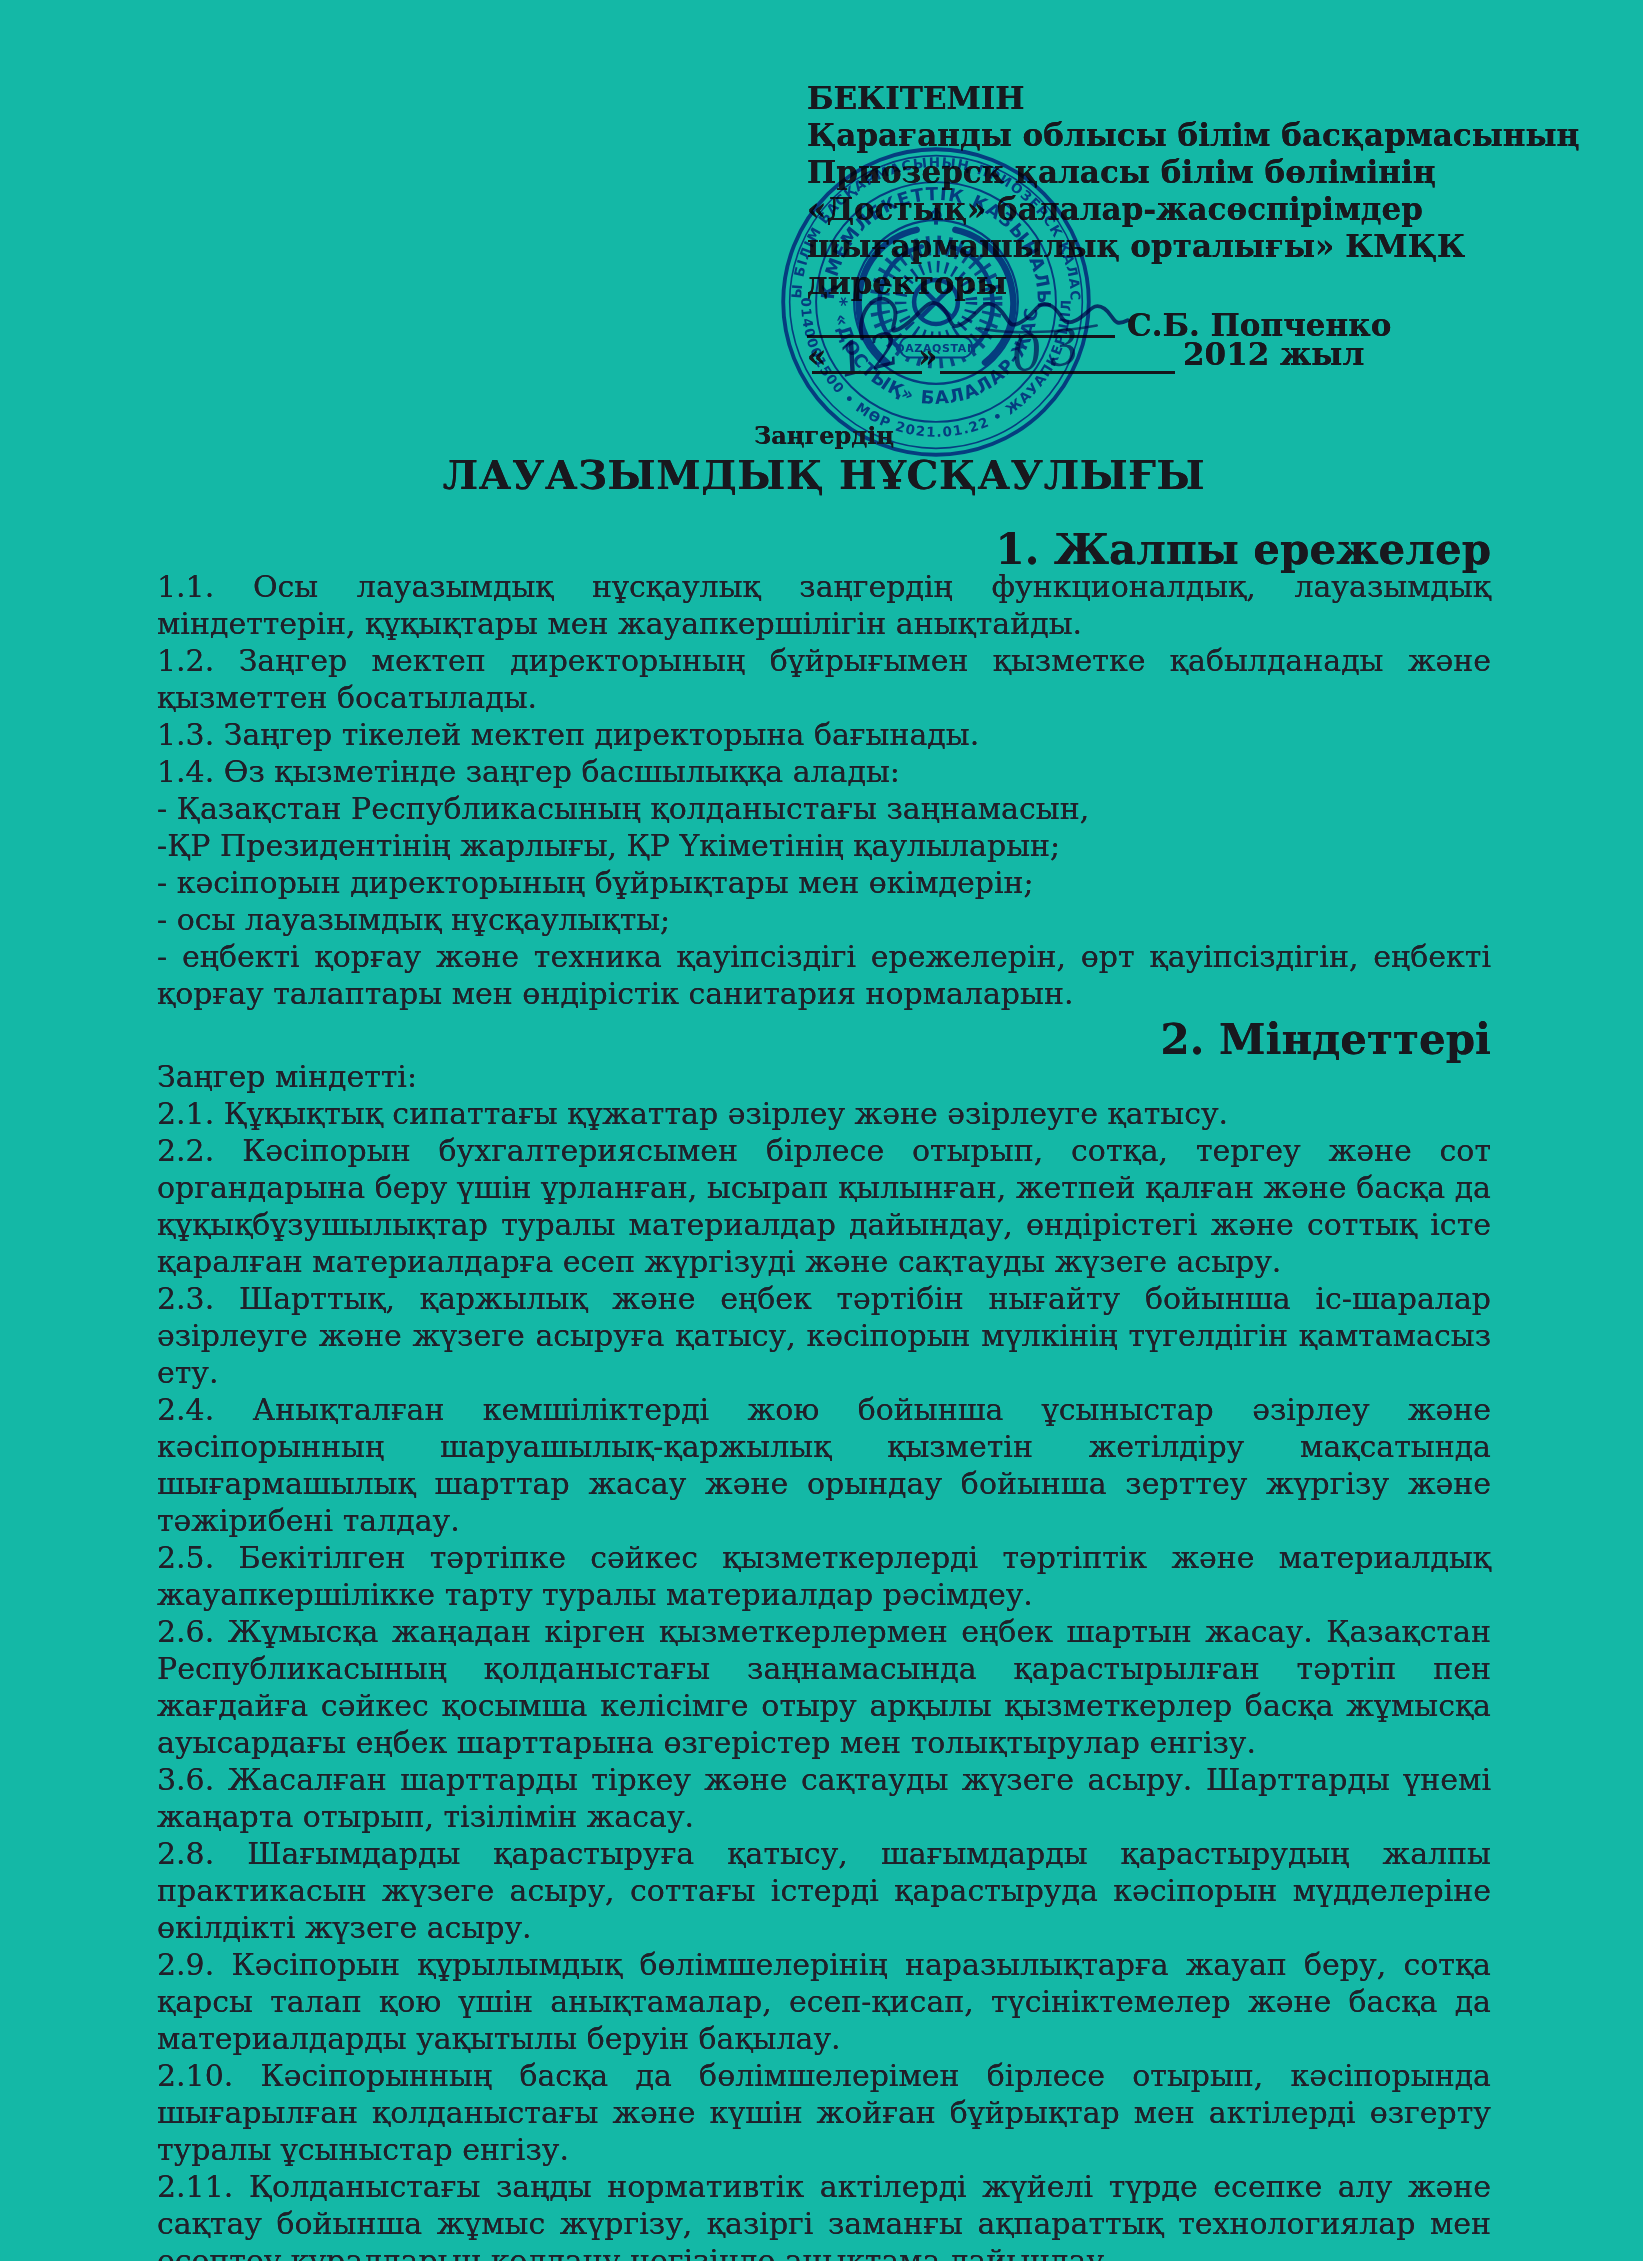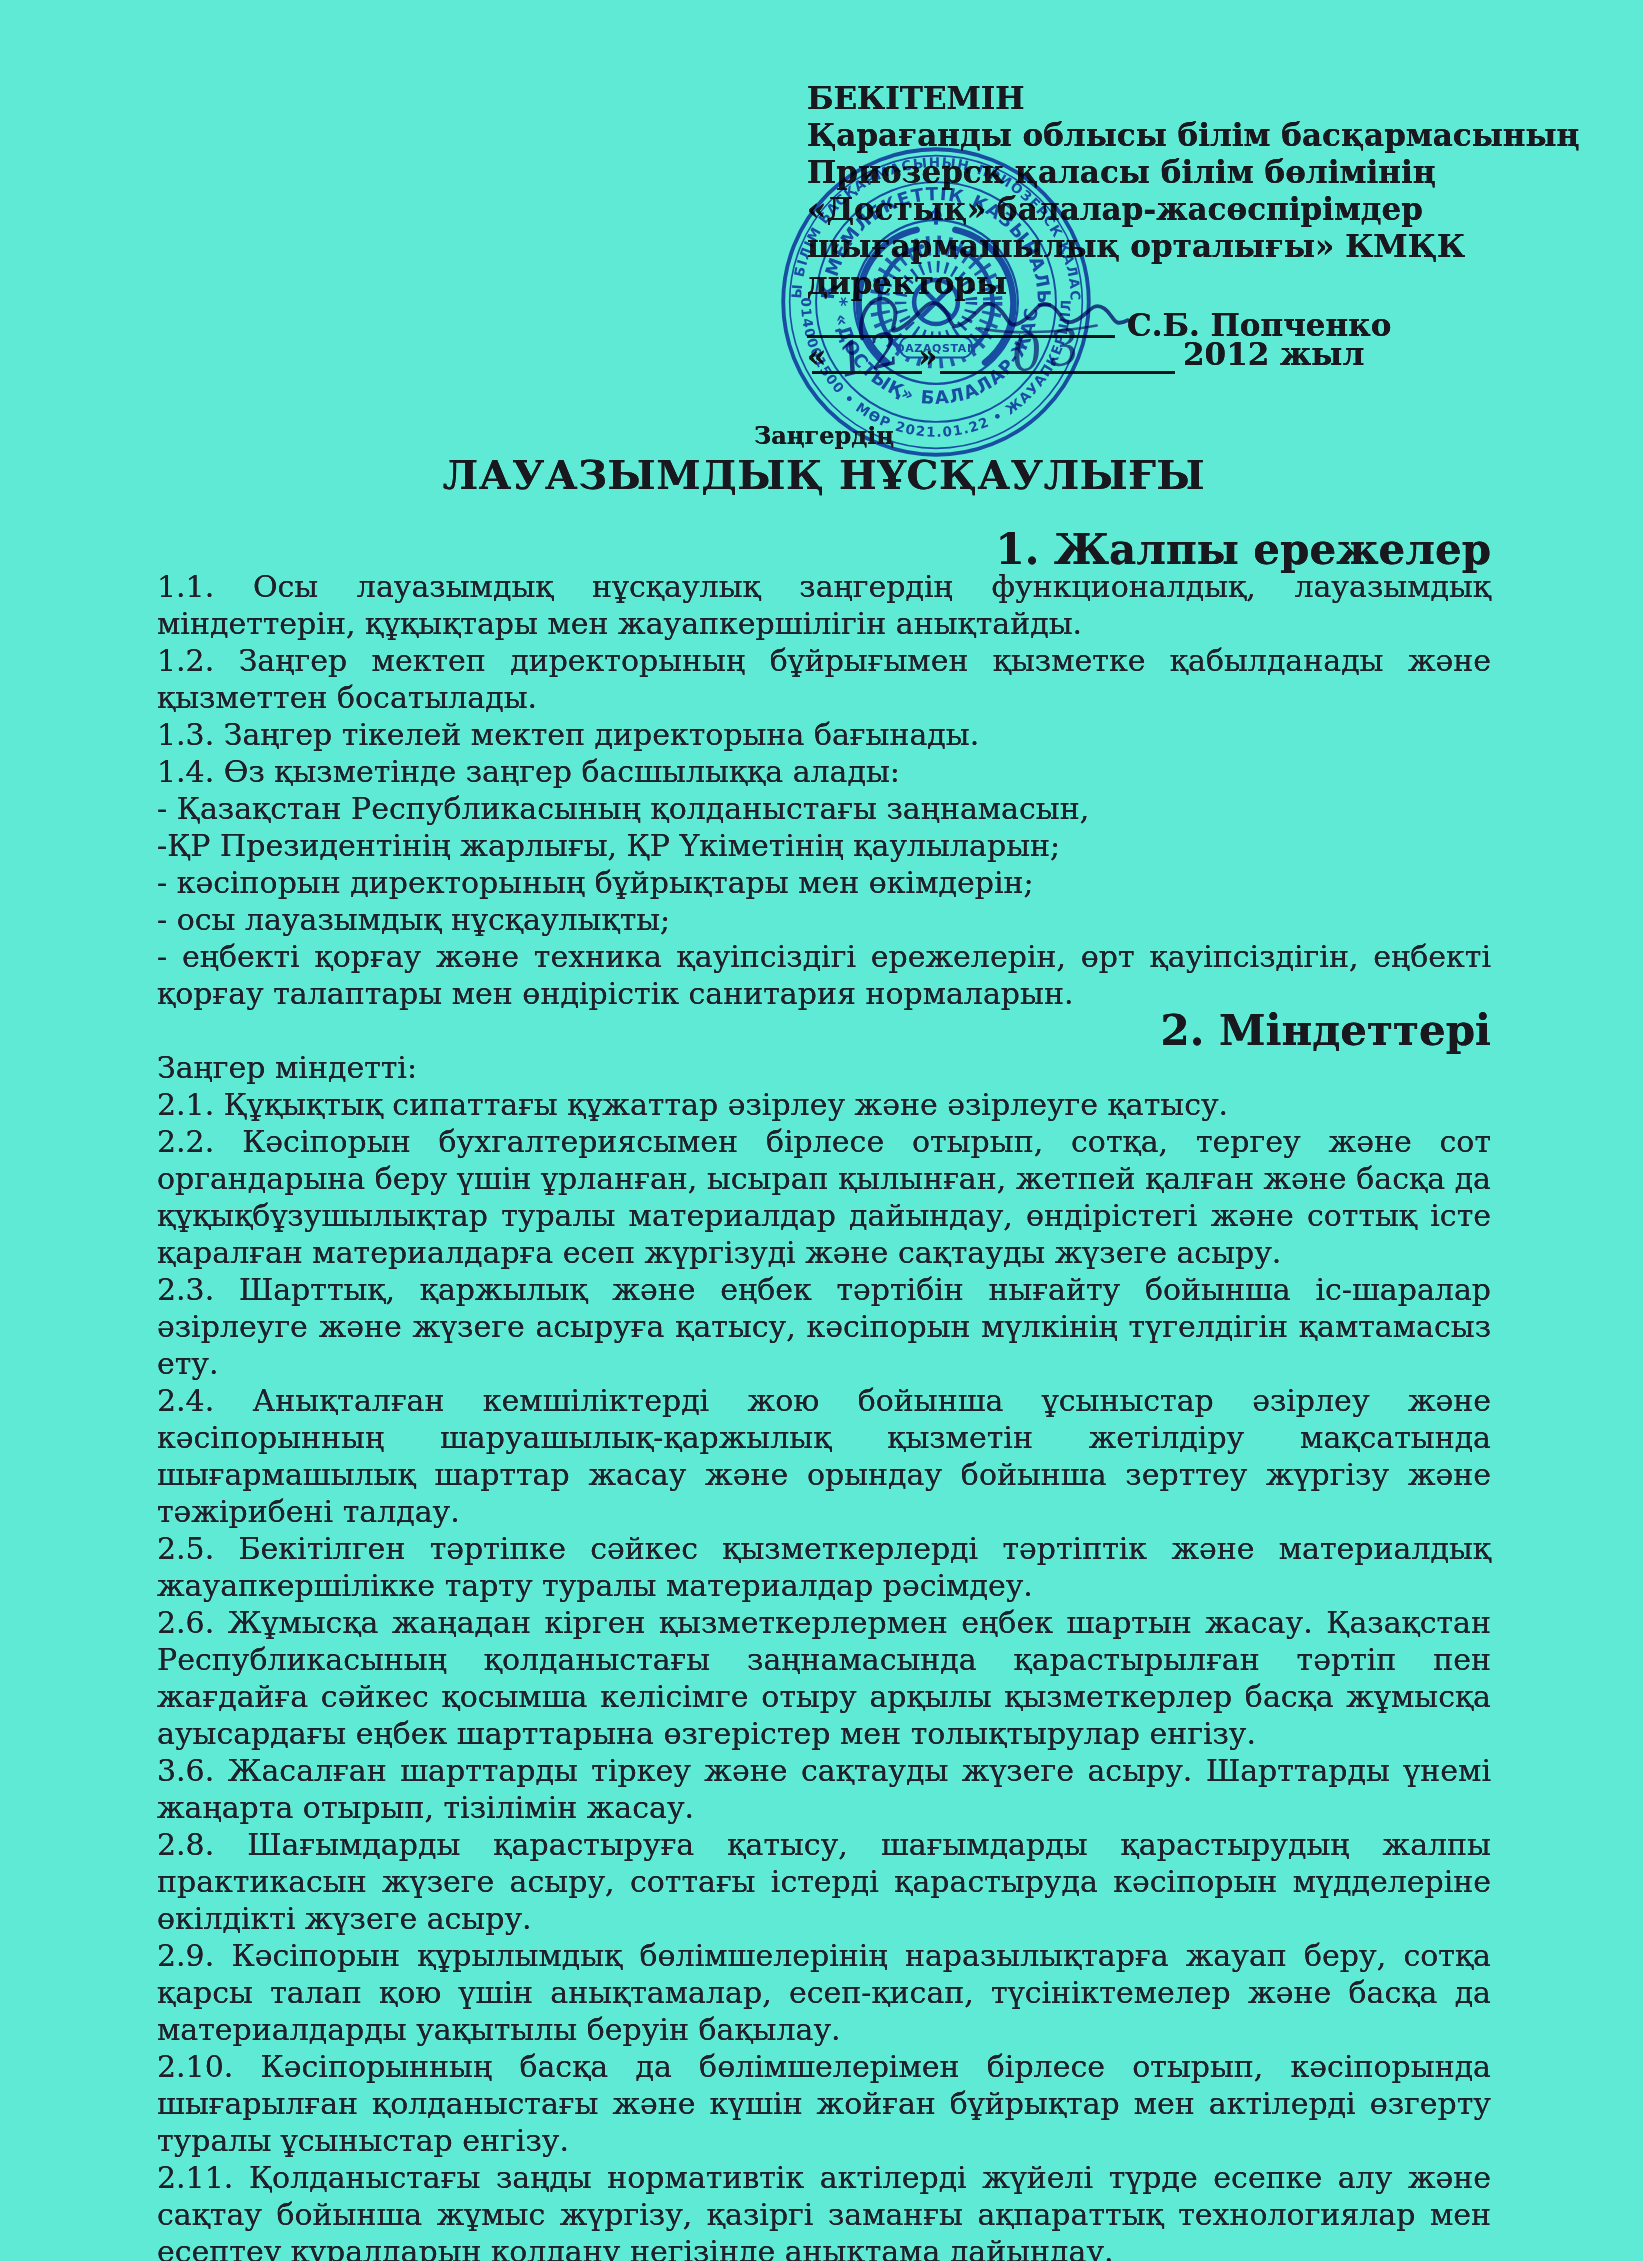--- a/index.html
+++ b/index.html
@@ -1,20 +1,20 @@
 <!DOCTYPE html>
 <html style="font-size:10.3px"><head>
 <meta charset="utf-8">
 <style>
   html,body{margin:0;padding:0;background:#e8e8e8;}
   .page{
     position:relative;
     width:1644px;height:2261px;
     margin:0 auto;
-    background:#5eead4;
+    background:#14b8a6;
     overflow:hidden;
     font-family:"DejaVu Serif","Liberation Serif",serif;
     color:#1f1f26;
   }
   
   .approval{
     position:absolute;left:807px;top:80px;width:780px;
     font-size:31px;font-weight:bold;line-height:37px;
     color:#18181e;
     text-shadow:0 0 0.4px #18181e;
@@ -69,21 +69,21 @@
   .content{
     position:absolute;left:157px;top:531px;width:1334px;
     font-size:30px;line-height:37px;text-align:justify;
     color:#20202a;
     text-shadow:0 0 0.3px #26262e;
   }
   .section-heading{
     font-size:42px;font-weight:bold;text-align:right;line-height:37px;
     margin:0;color:#18181e;text-shadow:0 0 0.4px #18181e;
   }
-  .section-heading.h2{}
+  .section-heading.h2{margin-top:9px;}
   .content p{margin:0;}
 </style>
 </head>
 <body>
 
 <div class="page">
 
   <div class="approval">
     <div class="line">БЕКІТЕМІН</div>
     <div class="line">Қарағанды облысы білім басқармасының</div>

